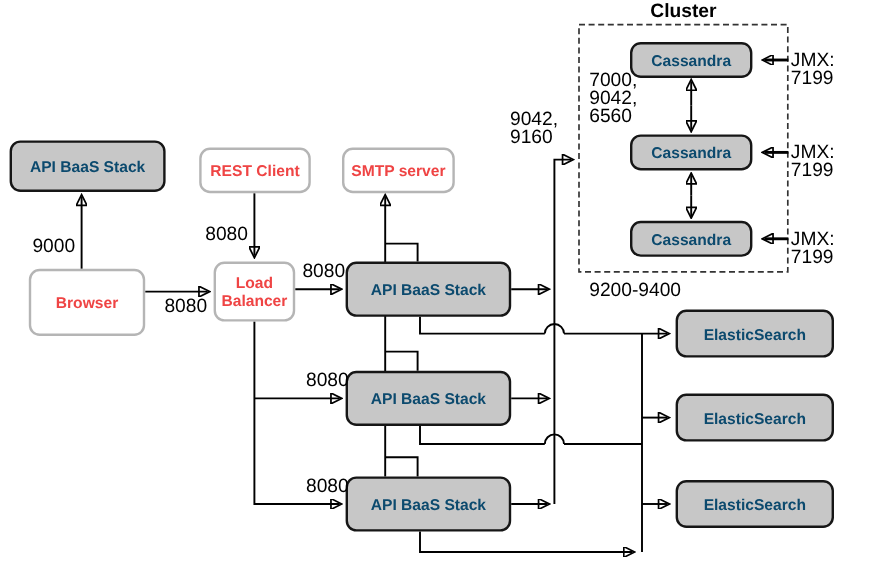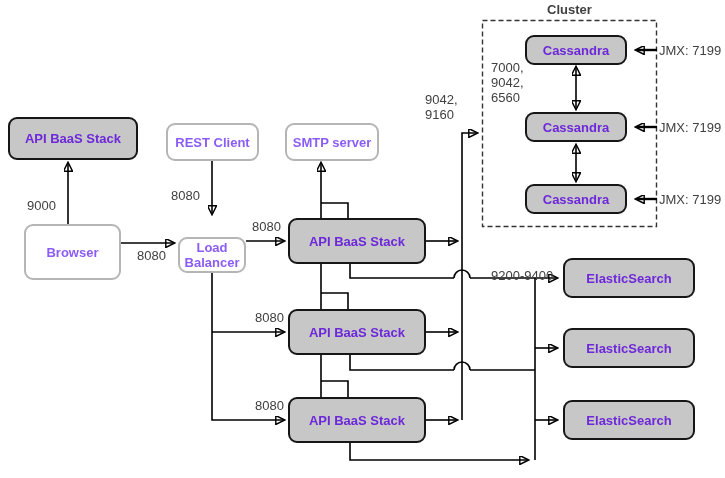--- a/index.html
+++ b/index.html
@@ -9,24 +9,24 @@
   }
   svg.wires { position:absolute; left:0; top:0; pointer-events:none; }
   svg.wires path, svg.wires line { stroke:#000; stroke-width:1.6; fill:none; }
   svg.wires path.thick { stroke-width:2.4; }
   svg.wires rect.cluster { stroke:#333; stroke-width:1.4; stroke-dasharray:5 3; fill:none; }
   .node {
     position:absolute; display:flex; align-items:center; justify-content:center;
     text-align:center; font-size:13px; box-sizing:border-box; border-radius:9px;
     line-height:15px; padding:2px;
   }
-  .node.dark { background:#c7c7c7; border:2px solid #161616; font-weight:bold; color:#6d28d9; }
-  .node.light { background:#ffffff; border:2px solid #b5b5b5; font-weight:bold; color:#8b5cf6; }
+  .node.dark { background:#c7c7c7; border:2px solid #161616; font-weight:bold; color:#0c4a6e; }
+  .node.light { background:#ffffff; border:2px solid #b5b5b5; font-weight:bold; color:#ef4444; }
   .lbl {
-    position:absolute; font-size:13px; color:#404040; white-space:pre-line; line-height:15px;
+    position:absolute; font-size:16px; color:#000000; white-space:pre-line; line-height:15px;
   }
   .lbl.bold { font-weight:bold; }
   .lbl.center { text-align:center; }
 </style>
 </head>
 <body>
 
 <div class="stage">
 
   <svg class="wires" width="725" height="478" viewBox="0 0 725 478">
@@ -73,21 +73,21 @@
 
     <path class="thick" d="M657,50 L637,50" marker-end="url(#arr)"></path>
     <path class="thick" d="M657,127 L637,127" marker-end="url(#arr)"></path>
     <path class="thick" d="M657,199 L637,199" marker-end="url(#arr)"></path>
   </svg>
 
   <div class="node dark" style="left:8px;   top:117px; width:130px; height:43px;">API BaaS Stack</div>
   <div class="node light" style="left:24px;  top:224px; width:97px;  height:56px;">Browser</div>
   <div class="node light" style="left:166px; top:123px; width:93px;  height:38px;">REST Client</div>
   <div class="node light" style="left:285px; top:123px; width:94px;  height:38px;">SMTP server</div>
-  <div class="node light" style="left:178px; top:218px; width:68px;  height:36px;margin-top:19px;">Load Balancer</div>
+  <div class="node light" style="left:178px; top:218px; width:68px;  height:50px;">Load Balancer</div>
 
   <div class="node dark" style="left:288px; top:218px; width:138px; height:46px;">API BaaS Stack</div>
   <div class="node dark" style="left:288px; top:309px; width:138px; height:46px;">API BaaS Stack</div>
   <div class="node dark" style="left:288px; top:397px; width:138px; height:46px;">API BaaS Stack</div>
 
   <div class="node dark" style="left:525px; top:35px;  width:102px; height:30px;">Cassandra</div>
   <div class="node dark" style="left:525px; top:112px; width:102px; height:30px;">Cassandra</div>
   <div class="node dark" style="left:525px; top:184px; width:102px; height:30px;">Cassandra</div>
 
   <div class="node dark" style="left:563px; top:258px; width:132px; height:40px;">ElasticSearch</div>
@@ -106,15 +106,15 @@
   <div class="lbl" style="left:425px; top:92px;">9042,
 9160</div>
   <div class="lbl" style="left:491px; top:60px;">7000,
 9042,
 6560</div>
 
   <div class="lbl" style="left:659px; top:43px;">JMX: 7199</div>
   <div class="lbl" style="left:659px; top:120px;">JMX: 7199</div>
   <div class="lbl" style="left:659px; top:192px;">JMX: 7199</div>
 
-  <div class="lbl" style="left:491px; top:268px;">9200-9400</div>
+  <div class="lbl" style="left:491px; top:235px;">9200-9400</div>
 
 </div>
 
 </body></html>

